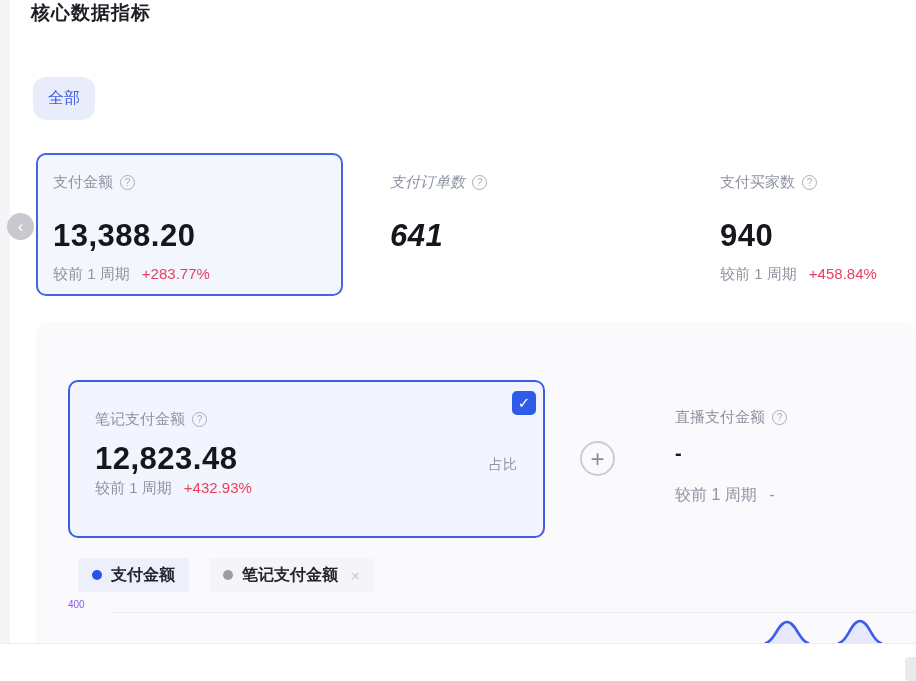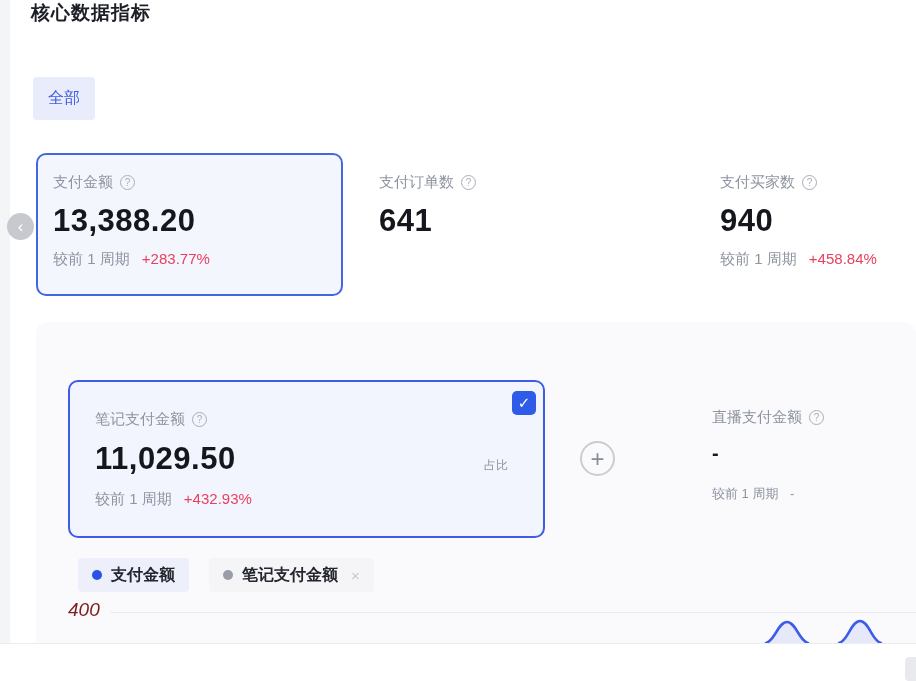--- a/index.html
+++ b/index.html
@@ -19,21 +19,21 @@
 
   .page-title {
     position: absolute; left: 31px; top: 0;
     font-size: 19px; font-weight: 700; color: #1c1f26; letter-spacing: 1px;
   }
 
   
   .tabs { position: absolute; left: 33px; top: 77px; display: flex; gap: 20px; }
   .tab {
     border: none; cursor: pointer;
-    padding: 11px 15px; border-radius: 4px;
+    padding: 11px 15px; border-radius: 13px;
     font-size: 16px; font-family: inherit;
     background: #f5f5f7; color: #3a3d45;
   }
   .tab.active { background: #e9edfb; color: #3d5be0; }
 
   
   .carousel-prev {
     position: absolute; left: 7px; top: 213px; width: 27px; height: 27px;
     border: none; border-radius: 50%; background: #c7c9ce; color: #ffffff;
     font-size: 17px; line-height: 25px; text-align: center; cursor: pointer;
@@ -41,29 +41,29 @@
   }
 
   
   .metric-card {
     position: absolute; top: 153px; width: 307px; height: 143px;
     border: 2px solid transparent; border-radius: 10px;
     padding: 18px 15px; background: transparent; cursor: pointer;
   }
   .metric-card.selected { border-color: #4566de; background: #f3f6fd; }
   .card-1 { left: 36px; }
-  .card-2 { left: 362px; }
+  .card-2 { left: 373px; font-style: italic; }
   .card-3 { left: 703px; }
 
   .m-label { display: flex; align-items: center; gap: 7px; font-size: 15px; color: #8f94a1; }
   .help-icon {
     width: 15px; height: 15px; border: 1px solid #a9aeb8; border-radius: 50%;
     font-size: 10px; line-height: 13px; text-align: center; color: #a9aeb8; display: inline-block;
   }
-  .m-value { margin-top: 11px; font-size: 31px; font-weight: 700; color: #15171c; letter-spacing: 0.5px; }
+  .m-value { margin-top: 26px; font-size: 31px; font-weight: 700; color: #15171c; letter-spacing: 0.5px; }
   .m-delta { margin-top: 11px; font-size: 15px; color: #8f94a1; }
   .delta-up { color: #e8415f; margin-left: 8px; }
 
   
   .panel {
     position: absolute; left: 36px; top: 322px; width: 880px; height: 321px;
     background: #fafafc; border-radius: 12px 12px 0 0; overflow: hidden;
   }
 
   .note-card {
@@ -71,52 +71,52 @@
     border: 2px solid #3f5ce5; border-radius: 10px; background: #f2f5fd;
     padding: 28px 25px 0 25px; cursor: pointer;
   }
   .checkbox {
     position: absolute; right: 7px; top: 9px; width: 24px; height: 24px;
     background: #2e5be8; border-radius: 5px; color: #ffffff;
     font-size: 15px; font-weight: 700; line-height: 24px; text-align: center; cursor: pointer;
   }
   .value-row { display: flex; align-items: baseline; margin-top: 12px; }
   .big-value { font-size: 31px; font-weight: 700; color: #15171c; letter-spacing: 0.5px; flex: 1; }
-  .ratio-label { font-size: 12px; color: #8f94a1; margin-right: 10px; }
+  .ratio-label { font-size: 14px; color: #8f94a1; margin-right: 1px; }
   .ratio-value { font-size: 33px; font-weight: 700; color: #3b56e8; }
-  .note-delta { margin-top: 13px; font-size: 15px; color: #8f94a1; }
+  .note-delta { margin-top: 2px; font-size: 15px; color: #8f94a1; }
 
   .add-btn {
     position: absolute; left: 544px; top: 119px; width: 35px; height: 35px;
     border: 2px solid #c9ccd2; border-radius: 50%; background: transparent;
     color: #878d97; font-size: 24px; font-weight: 300; line-height: 29px; text-align: center;
     cursor: pointer; padding: 0; font-family: inherit;
   }
 
-  .live-block { position: absolute; left: 639px; top: 86px; cursor: pointer; margin-left: 37px; }
+  .live-block { position: absolute; left: 639px; top: 86px; cursor: pointer; }
   .live-value { margin-top: 15px; font-size: 20px; font-weight: 700; color: #15171c; }
-  .live-delta { margin-top: 20px; font-size: 13px; color: #8f94a1; }
+  .live-delta { margin-top: 20px; font-size: 16px; color: #8f94a1; }
   .live-delta .dash { margin-left: 8px; }
 
   
   .legend { position: absolute; left: 42px; top: 236px; display: flex; gap: 20px; }
   .legend-chip {
     display: inline-flex; align-items: center; gap: 9px; height: 34px;
     padding: 0 14px; border-radius: 4px; font-size: 16px; font-weight: 600;
     color: #23262d; cursor: pointer;
   }
   .legend-chip.active-chip { background: #edf0fb; }
   .legend-chip.muted-chip { background: #f5f5f7; }
   .legend-dot { width: 10px; height: 10px; border-radius: 50%; display: inline-block; }
   .dot-blue { background: #2b51e8; }
   .dot-gray { background: #999da6; }
   .chip-close { color: #c4c7cd; font-size: 15px; font-weight: 400; margin-left: 4px; cursor: pointer; }
 
   
-  .y-tick { position: absolute; left: 32px; top: 277px; font-size: 19px; color: #7f1d1d; font-style: italic; }
+  .y-tick { position: absolute; left: 32px; top: 277px; font-size: 10px; color: #8b5cf6; }
   .gridline { position: absolute; left: 74px; top: 290px; width: 806px; height: 1px; background: #ececf0; }
   .peaks-svg { position: absolute; left: 664px; top: 273px; width: 216px; height: 48px; }
 </style>
 </head>
 <body>
 
 <div class="side-strip"></div>
 
 <div class="page-title">核心数据指标</div>
 
@@ -160,21 +160,21 @@
 
 <div class="panel">
 
   <div class="note-card">
     <div class="checkbox"><span>✓</span></div>
     <div class="m-label">
       <span>笔记支付金额</span>
       <span class="help-icon">?</span>
     </div>
     <div class="value-row">
-      <span class="big-value">11,029.50</span>
+      <span class="big-value">12,823.48</span>
       <span class="ratio-label">占比</span>
     </div>
     <div class="note-delta">
       <span>较前 1 周期</span>
       <span class="delta-up">+432.93%</span>
     </div>
   </div>
 
   <button class="add-btn"><span>+</span></button>
 

